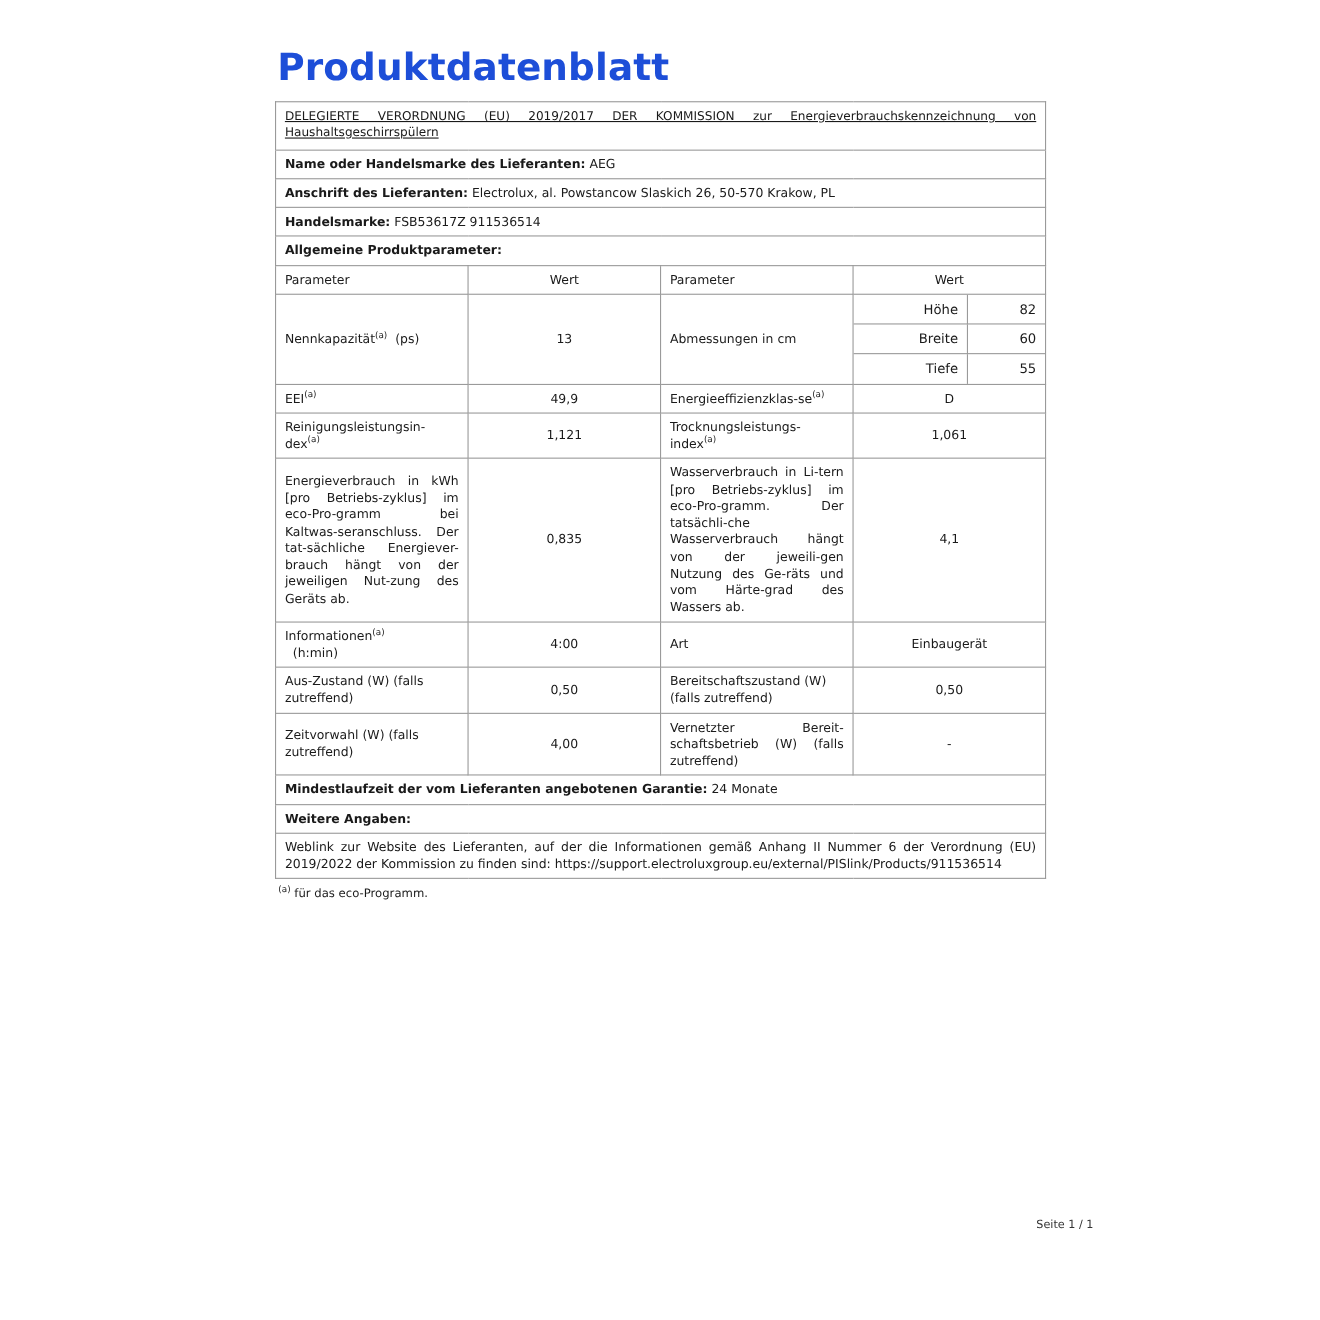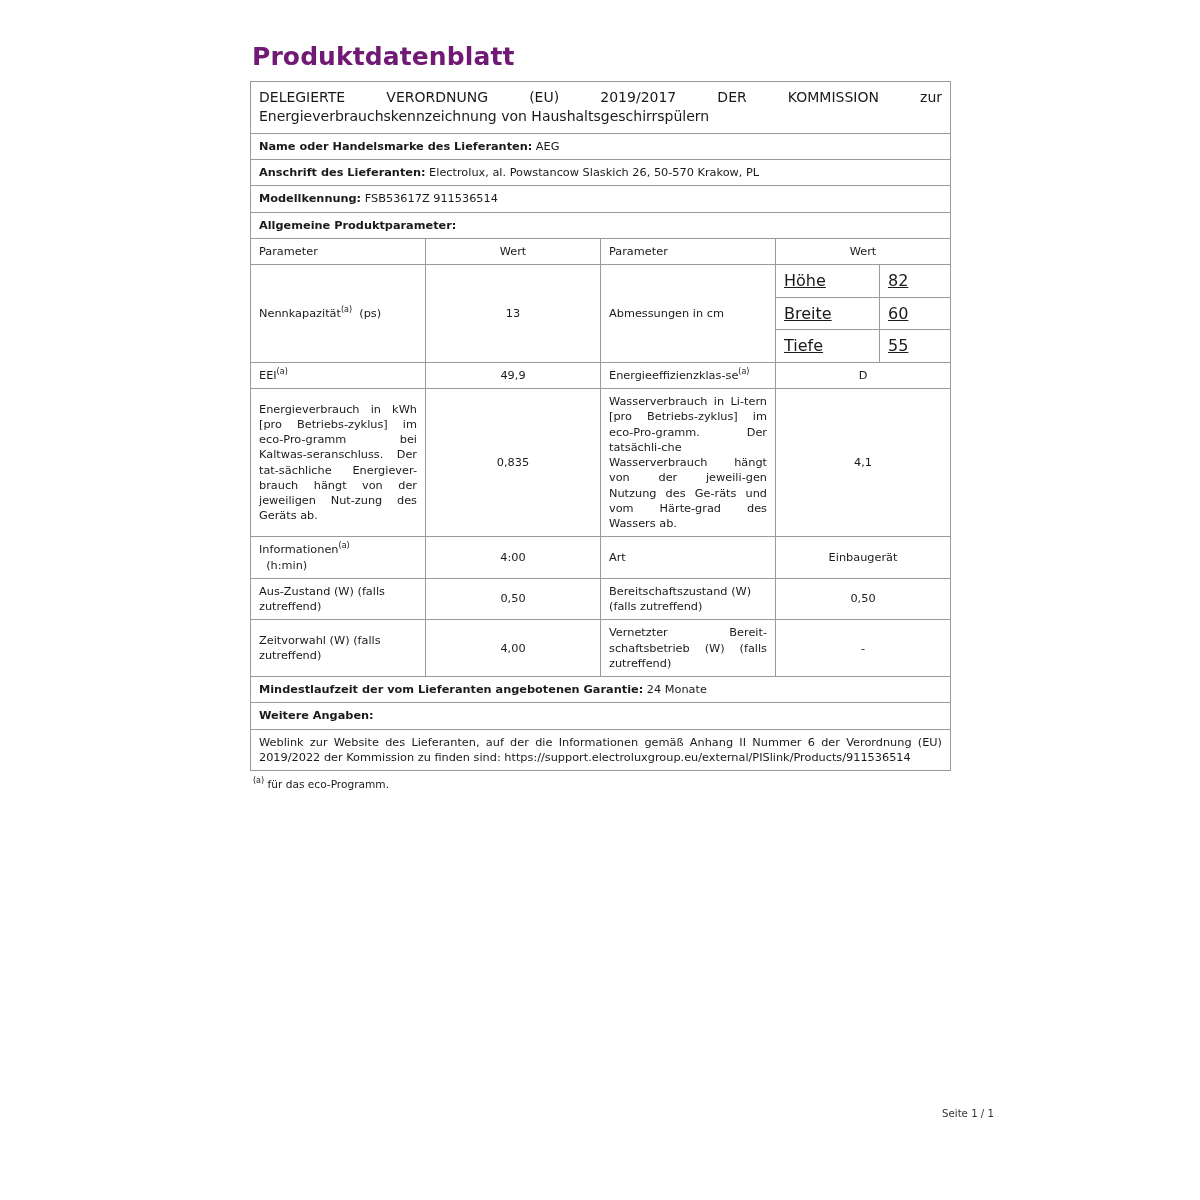--- a/index.html
+++ b/index.html
@@ -15,46 +15,47 @@
     position: relative;
     overflow: hidden;
   }
   .page {
     position: absolute;
     left: 250px;
     top: 42px;
     width: 700px;
   }
   .title {
-    font-size: 25px;
+    font-size: 34px;
     font-weight: bold;
-    color: #701a75;
+    color: #1d4ed8;
     letter-spacing: 0.1px;
     margin: 0 0 10px 2px;
     font-family: "DejaVu Sans", sans-serif;
   }
   table.sheet {
     width: 700px;
     border-collapse: collapse;
     table-layout: fixed;
     font-size: 11.3px;
   }
   table.sheet td {
     border: 1px solid #9a9a9a;
     padding: 5px 8px;
     vertical-align: middle;
     line-height: 1.35;
   }
   .regline {
     border-bottom: none !important;
-    font-size: 14px;
+    font-size: 11px;
     line-height: 1.45;
     padding-top: 6px !important;
     padding-bottom: 7px !important;
     text-align: justify;
+    text-decoration: underline;
   }
   .lbl {
     font-weight: bold;
   }
   .center {
     text-align: center;
   }
   .just {
     text-align: justify;
   }
@@ -66,23 +67,22 @@
   
   table.dims {
     width: 100%;
     border-collapse: collapse;
     table-layout: fixed;
   }
   table.dims td {
     border: none;
     border-bottom: 1px solid #9a9a9a;
     padding: 5px 8px;
-    text-align: left;
-    font-size: 16px;
-    text-decoration: underline;
+    text-align: right;
+    font-size: 12px;
   }
   table.dims tr:last-child td {
     border-bottom: none;
   }
   table.dims td.dimname {
     border-right: 1px solid #9a9a9a;
     width: 50%;
   }
   td.nopad {
     padding: 0 !important;
@@ -140,21 +140,21 @@
 
     <tr>
       <td colspan="4">
         <span class="lbl">Anschrift des Lieferanten:</span>
         <span>Electrolux, al. Powstancow Slaskich 26, 50-570 Krakow, PL</span>
       </td>
     </tr>
 
     <tr>
       <td colspan="4">
-        <span class="lbl">Modellkennung:</span>
+        <span class="lbl">Handelsmarke:</span>
         <span>FSB53617Z 911536514</span>
       </td>
     </tr>
 
     <tr>
       <td colspan="4" class="lbl">Allgemeine Produktparameter:</td>
     </tr>
 
     <tr>
       <td>Parameter</td>
@@ -193,20 +193,30 @@
       <td>
         <span>EEI</span><span class="sub">(a)</span>
       </td>
       <td class="center">49,9</td>
       <td>
         <span>Energieeffizienzklas-se</span><span class="sub">(a)</span>
       </td>
       <td class="center">D</td>
     </tr>
 
+    <tr>
+      <td>
+        <span>Reinigungsleistungsin-dex</span><span class="sub">(a)</span>
+      </td>
+      <td class="center">1,121</td>
+      <td>
+        <span>Trocknungsleistungs-index</span><span class="sub">(a)</span>
+      </td>
+      <td class="center">1,061</td>
+    </tr>
 
     <tr>
       <td class="just">Energieverbrauch in kWh [pro Betriebs-zyklus] im eco-Pro-gramm bei Kaltwas-seranschluss. Der tat-sächliche Energiever-brauch hängt von der jeweiligen Nut-zung des Geräts ab.</td>
       <td class="center">0,835</td>
       <td class="just">Wasserverbrauch in Li-tern [pro Betriebs-zyklus] im eco-Pro-gramm. Der tatsächli-che Wasserverbrauch hängt von der jeweili-gen Nutzung des Ge-räts und vom Härte-grad des Wassers ab.</td>
       <td class="center">4,1</td>
     </tr>
 
     <tr>
       <td>

